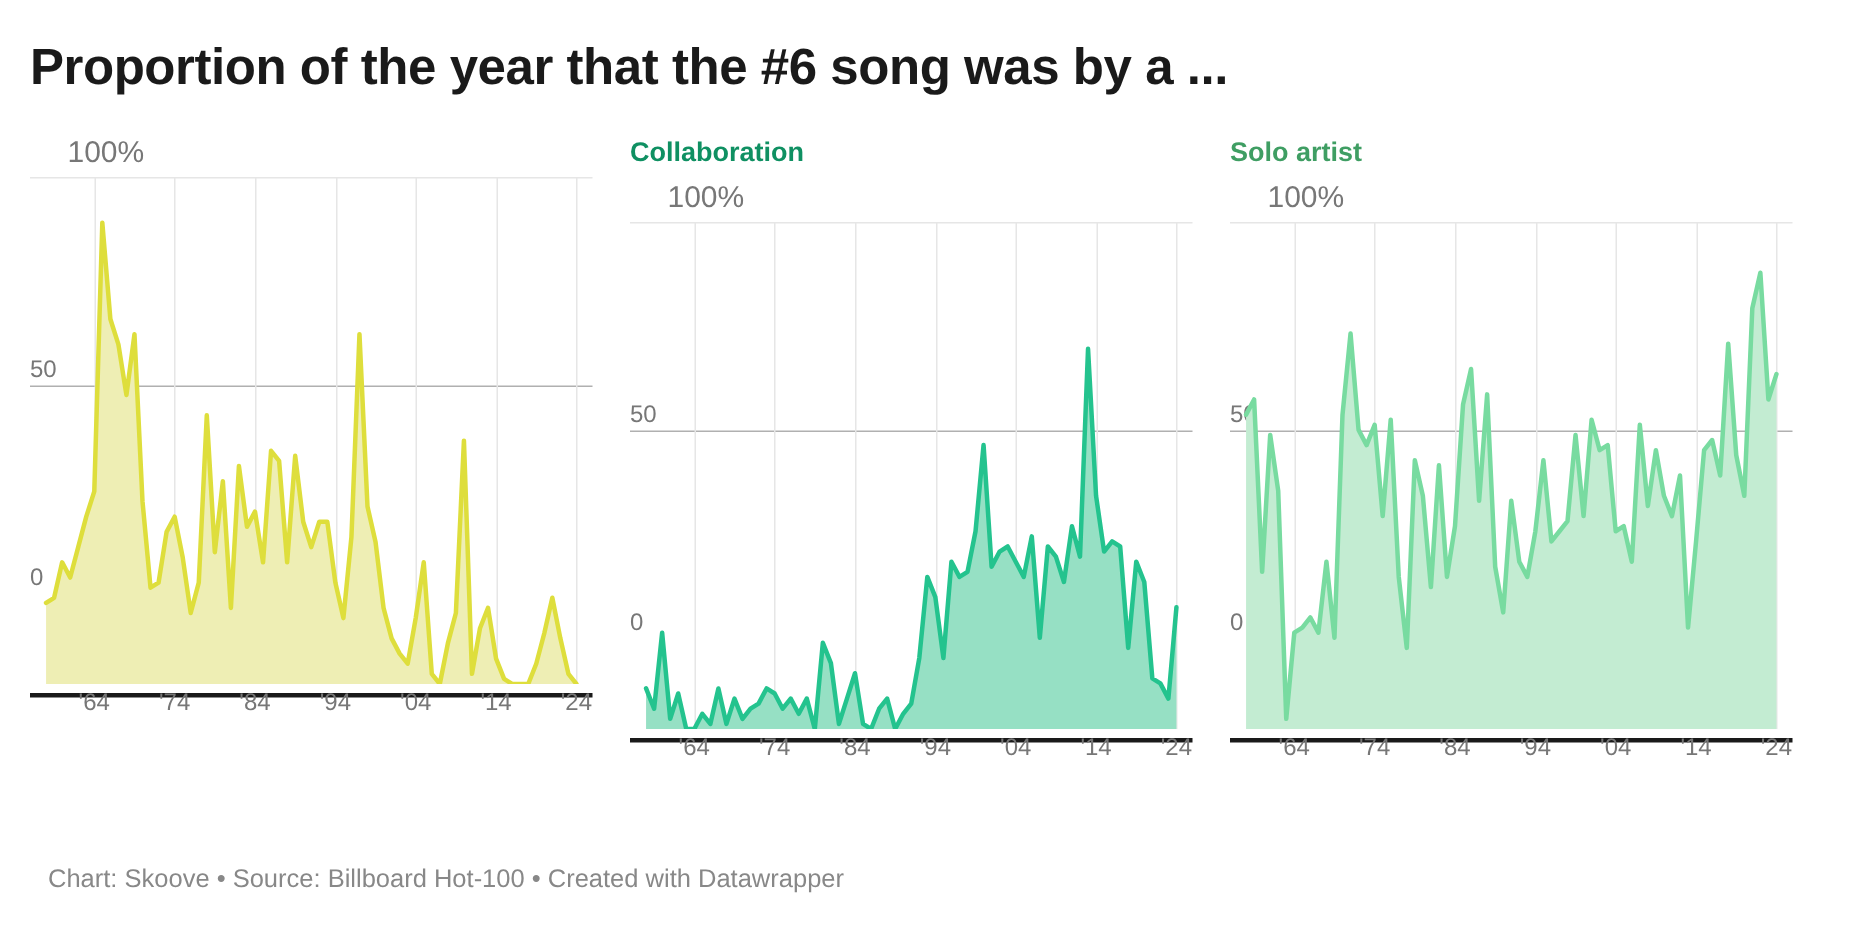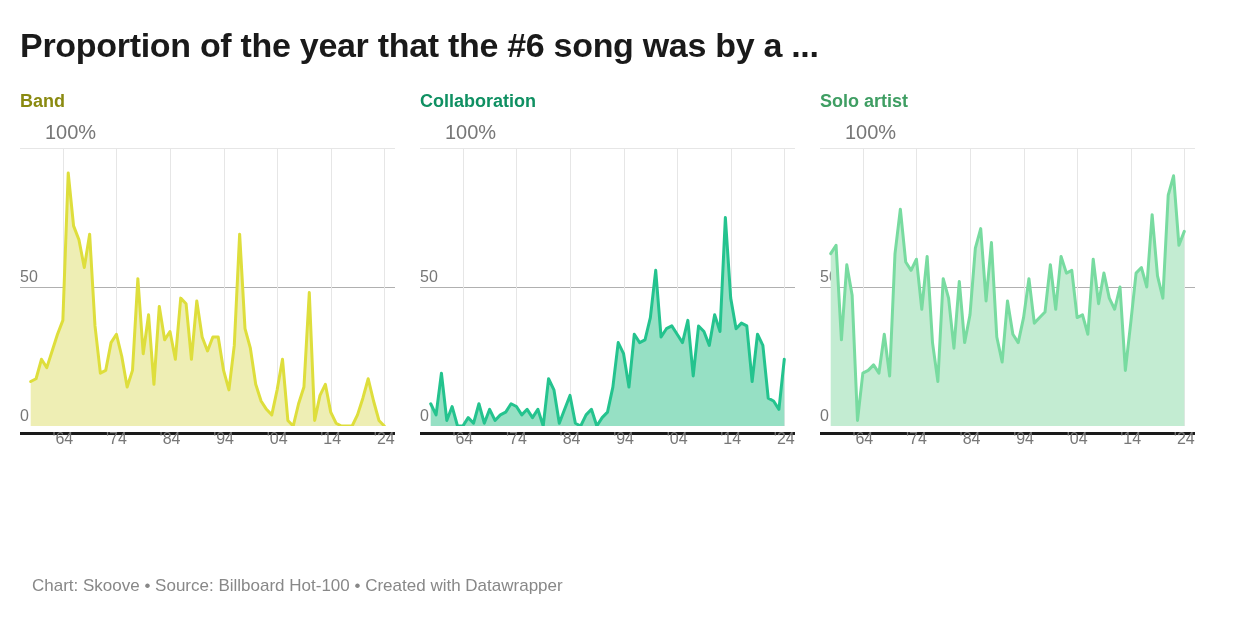--- a/index.html
+++ b/index.html
@@ -62,21 +62,21 @@
     color: #777777;
     line-height: 1;
     margin-bottom: 6px;
     margin-left: 25px;
   }
 
   
   .plot {
     position: relative;
     width: 375px;
-    height: 278px;
+    height: 338px;
   }
   .plot-inner {
     position: absolute;
     left: 0; right: 0; top: 0; bottom: 0;
   }
 
   .gridline-h {
     position: absolute;
     left: 0;
     right: 0;
@@ -157,21 +157,20 @@
 </head>
 <body>
 
 <div class="page">
 
   <h1 class="chart-title">Proportion of the year that the #6 song was by a ...</h1>
 
   <div class="panels">
 
     <div class="panel">
-      <div class="panel-header" style="color:#8a8a10">Band</div>
       <div class="ytop-label">100%</div>
       <div class="plot">
         <div class="plot-inner">
             <div class="gridline-h" style="top: 0px;"></div>
             <div class="gridline-h mid" style="top: 139px;"></div>
             <div class="ylabel" style="top: 139px;">50</div>
             <div class="ylabel" style="top: 278px;">0</div>
             <div class="gridline-v" style="left: 42.8571px;"></div>
             <div class="gridline-v" style="left: 96.4286px;"></div>
             <div class="gridline-v" style="left: 150px;"></div>

